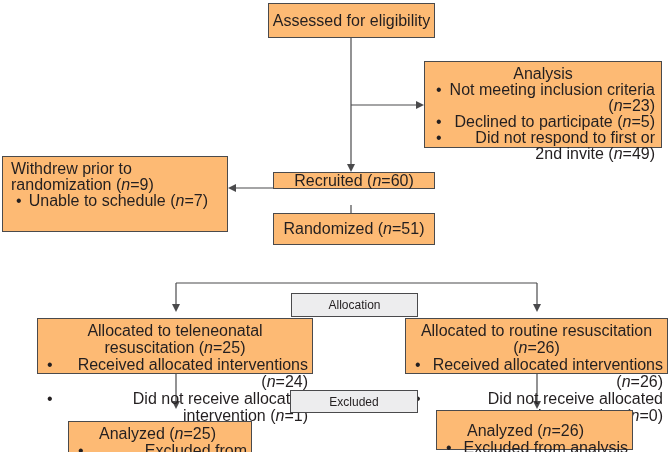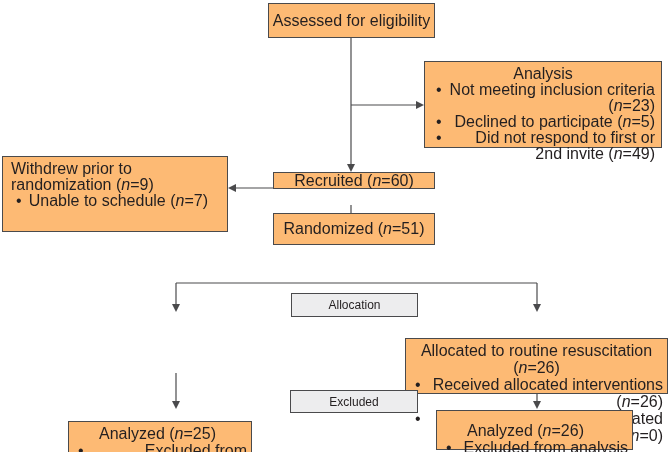--- a/index.html
+++ b/index.html
@@ -103,22 +103,27 @@
   <div class="box" style="left:273px; top:213px; width:162px; height:32px;">
     <div class="stack center">
       <div>Randomized (<i>n</i>=51)</div>
     </div>
   </div>
 
   <div class="bar" style="left:291px; top:293px; width:127px; height:24px;">
     <span>Allocation</span>
   </div>
 
+  <div class="box" style="left:37px; top:318px; width:276px; height:56px; padding:3px 4px 0 4px; line-height:17px;">
+    <div class="title-c">Allocated to teleneonatal resuscitation (<i>n</i>=25)</div>
+    <div class="bullet">Received allocated interventions (<i>n</i>=24)</div>
+    <div class="bullet">Did not receive allocated intervention (<i>n</i>=1)</div>
+  </div>
 
-  <div class="box" style="left:405px; top:318px; width:263px; height:56px; padding:3px 4px 0 4px; line-height:17px;margin-top:20px;">
+  <div class="box" style="left:405px; top:318px; width:263px; height:56px; padding:3px 4px 0 4px; line-height:17px;">
     <div class="title-c">Allocated to routine resuscitation (<i>n</i>=26)</div>
     <div class="bullet">Received allocated interventions (<i>n</i>=26)</div>
     <div class="bullet">Did not receive allocated intervention (<i>n</i>=0)</div>
   </div>
 
   <div class="bar" style="left:290px; top:390px; width:128px; height:23px;">
     <span>Excluded</span>
   </div>
 
   <div class="box" style="left:68px; top:421px; width:184px; height:40px; padding:3px 4px 0 4px; line-height:17px;">

